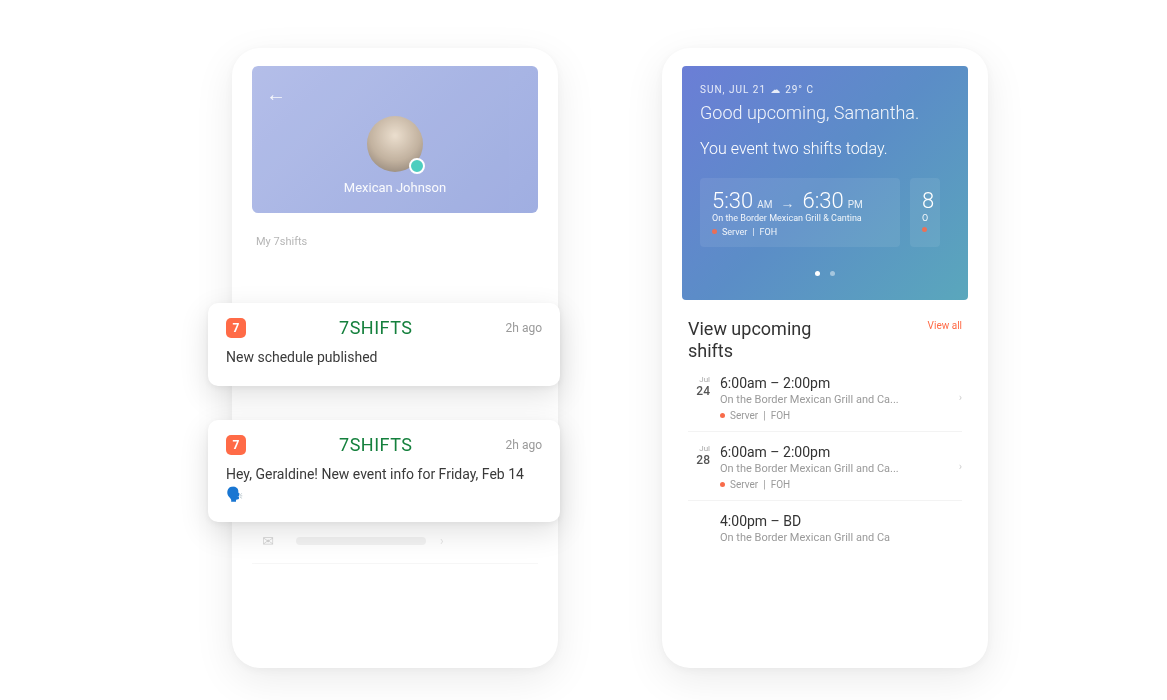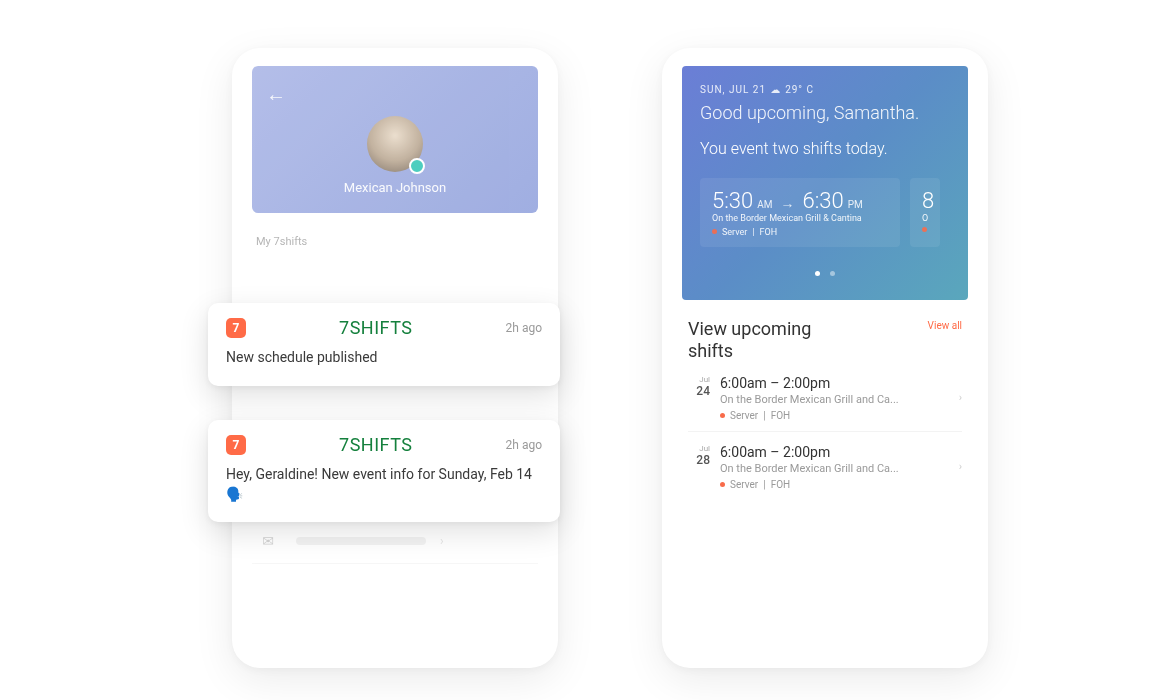--- a/index.html
+++ b/index.html
@@ -385,21 +385,21 @@
     </div>
     <div class="notif-body">New schedule published</div>
   </div>
 
   <div class="notif-card notif-2">
     <div class="notif-header">
       <span class="notif-app-icon">7</span>
       <span class="notif-app-name">7SHIFTS</span>
       <span class="notif-time">2h ago</span>
     </div>
-    <div class="notif-body">Hey, Geraldine! New event info for Sunday, Feb 14 🗣️</div>
+    <div class="notif-body">Hey, Geraldine! New event info for Friday, Feb 14 🗣️</div>
   </div>
 
   <div class="phone phone-right">
     <div class="hero">
       <div class="hero-date">
         <span>SUN, JUL 21</span>
         <span>☁</span>
         <span>29° C</span>
       </div>
       <div class="hero-greeting">Good upcoming, Samantha.</div>
@@ -474,17 +474,27 @@
           <div class="shift-meta">
             <span class="dot"></span>
             <span>Server</span>
             <span>|</span>
             <span>FOH</span>
           </div>
         </div>
         <span class="row-chevron">›</span>
       </div>
 
+      <div class="shift-row">
+        <div class="date-col">
+          <div class="date-mon"></div>
+          <div class="date-day"></div>
+        </div>
+        <div class="shift-body">
+          <div class="shift-range">4:00pm – BD</div>
+          <div class="shift-venue">On the Border Mexican Grill and Ca</div>
+        </div>
+      </div>
 
     </div>
   </div>
 
 </div>
 
 </body></html>

